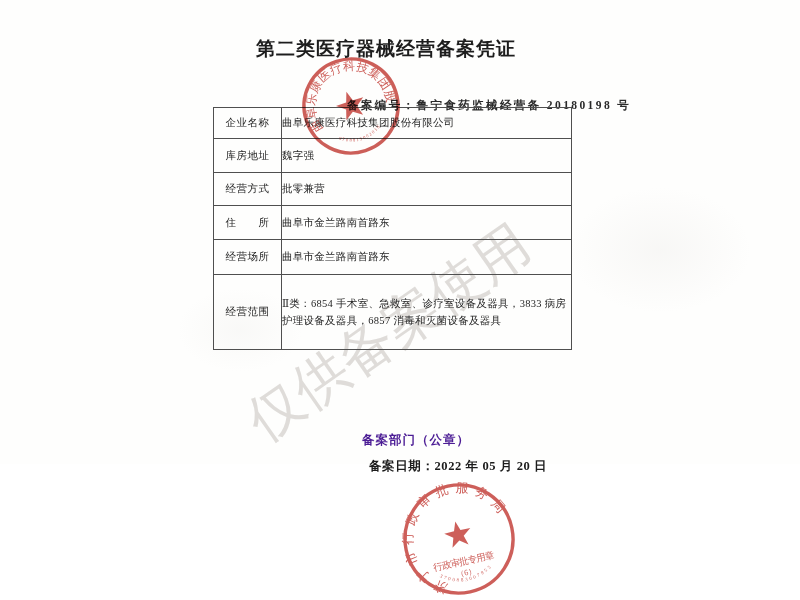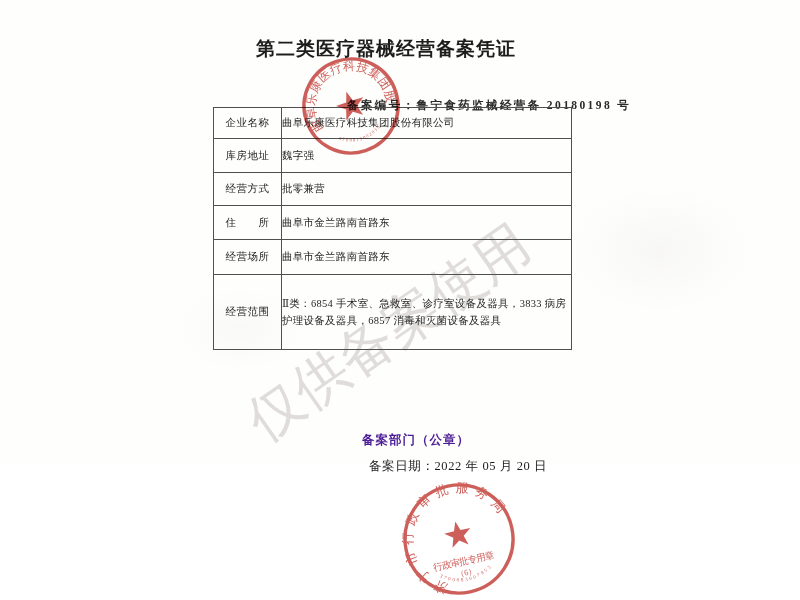--- a/index.html
+++ b/index.html
@@ -62,21 +62,21 @@
     font-weight:500;
   }
   .r1{height:31px}.r2{height:34px}.r3{height:33px}.r4{height:33px}
   .r5{height:34px}.r6{height:35px}.r7{height:33px}.r8{height:75px}
   .dept-line{
     position:absolute;left:362px;top:432px;
     font-size:12.5px;font-weight:700;letter-spacing:1px;color:#4c1d95;
   }
   .date-line{
     position:absolute;left:369px;top:458px;
-    font-size:12.5px;font-weight:400;letter-spacing:.6px;color:#1c1c1c;
+    font-size:12.5px;font-weight:700;letter-spacing:.6px;color:#1c1c1c;
   }
   svg.stamp{
     position:absolute;z-index:3;
     mix-blend-mode:multiply;opacity:.85;
     pointer-events:none;
   }
   svg.stamp text{font-family:"Liberation Serif","DejaVu Serif",serif;}
   #company-seal{left:291px;top:46px;}
   #approval-seal{left:394px;top:474px;}
 </style>

